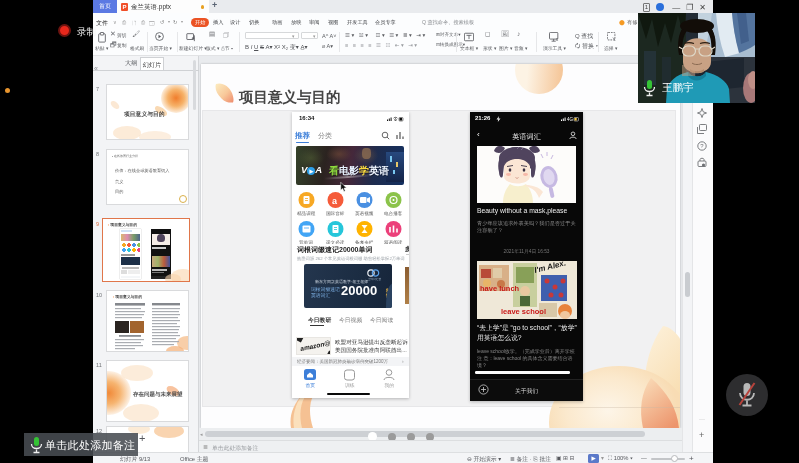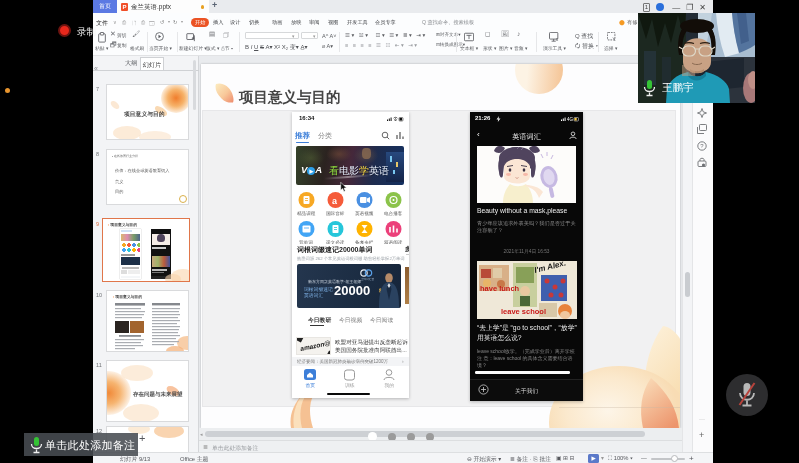--- a/index.html
+++ b/index.html
@@ -353,21 +353,21 @@
    <div class="abs" style="left:4px;top:34px;width:108px;height:39px;border-radius:2px;overflow:hidden;background:linear-gradient(100deg,#35422a 0%,#2b2320 28%,#45283a 50%,#1e2c4e 72%,#143060 100%)">
      <div class="abs" style="left:2px;top:2px;width:26px;height:20px;background:radial-gradient(ellipse at center,#5c6e3a66 0%,transparent 70%)"></div>
      <div class="abs" style="left:30px;top:0px;width:26px;height:16px;background:radial-gradient(ellipse at center,#7a503888 0%,transparent 70%)"></div>
      <div class="abs" style="left:58px;top:1px;width:24px;height:17px;background:radial-gradient(ellipse at center,#6a5a4488 0%,transparent 72%)"></div>
      <div class="abs" style="left:66px;top:2px;width:9px;height:11px;border-radius:40%;background:#8a6a50;opacity:0.8"></div>
      <div class="abs" style="left:90px;top:6px;width:18px;height:30px;background:linear-gradient(180deg,#27497e,#142448)"></div>
      <div class="abs" style="left:94px;top:10px;width:2px;height:6px;background:#7ac8f0"></div>
               <div class="abs" style="left:100px;top:16px;width:2px;height:5px;background:#e8c868"></div>
               <div class="abs" style="left:97px;top:24px;width:2px;height:4px;background:#7ac8f0"></div>
      <div class="abs" style="left:5px;top:18px;font-size:9.5px;font-weight:bold;color:#fff;font-style:italic">V<span style="display:inline-block;width:8px;height:8px;background:#2d9fe8;border-radius:50%;color:#fff;font-size:5px;font-style:normal;text-align:center;line-height:8px;vertical-align:0.5px">▶</span>A</div>
-     <div class="abs" style="left:33px;top:18px;font-size:10px;font-weight:normal;text-shadow:0.5px 0.5px 0 #00000066"><span style="color:#8edb3e">看</span><span style="color:#e8f2ff">电影</span><span style="color:#f8d93e">学</span><span style="color:#f0f6ff">英语</span></div>
+     <div class="abs" style="left:33px;top:18px;font-size:10px;font-weight:bold;text-shadow:0.5px 0.5px 0 #00000066"><span style="color:#8edb3e">看</span><span style="color:#e8f2ff">电影</span><span style="color:#f8d93e">学</span><span style="color:#f0f6ff">英语</span></div>
      <div class="abs" style="left:28px;top:30px;width:48px;height:2px;background:linear-gradient(90deg,transparent,#ffffff66,transparent);transform:rotate(-4deg)"></div>
    </div>
 
    <svg class="abs" style="left:0;top:76px" width="117" height="56" viewBox="0 0 117 56">
     <circle cx="14.5" cy="12" r="8" fill="#f7a824"></circle>
               <rect x="11.5" y="8" width="6" height="8" rx="1" fill="#fff"></rect>
               <path d="M13 10.5 L16 10.5 M13 12.5 L16 12.5" stroke="#f7a824" stroke-width="0.8"></path>
     <circle cx="43.5" cy="12" r="8" fill="#f55b3a"></circle>
               <text x="40" y="15.5" font-size="9" fill="#fff" font-weight="bold">a</text>
     <circle cx="72.5" cy="12" r="8" fill="#4a90e2"></circle>
@@ -391,21 +391,21 @@
     <circle cx="101.5" cy="41" r="8" fill="#ec407a"></circle>
               <path d="M98 44.5 L98 39 M101.5 44.5 L101.5 37.5 M105 44.5 L105 40.5" stroke="#fff" stroke-width="1.6"></path>
     <text x="7" y="56" font-size="4.6" fill="#555">背单词</text>
               <text x="34" y="56" font-size="4.6" fill="#555">课文必读</text>
               <text x="63" y="56" font-size="4.6" fill="#555">备考专栏</text>
               <text x="92" y="56" font-size="4.6" fill="#555">双语阅读</text>
    </svg>
    <div class="abs" style="left:5px;top:133px;font-size:7px;font-weight:bold;color:#222">词根词缀速记20000单词</div>
    <div class="abs" style="left:5px;top:144px;font-size:4.3px;color:#9aa0a6;white-space:nowrap">熟悉词源 262 个常见英语词根词缀 助您轻松掌握2万单词</div>
 
-   <div class="abs" style="left:5px;top:152px;width:104px;height:44px;border-radius:2px;background:linear-gradient(105deg,#24364e,#1b2c42 60%,#16253a);overflow:hidden">
+   <div class="abs" style="left:12px;top:152px;width:88px;height:44px;border-radius:2px;background:linear-gradient(105deg,#24364e,#1b2c42 60%,#16253a);overflow:hidden">
     <svg class="abs" style="left:62px;top:5px" width="16" height="12" viewBox="0 0 16 12">
                 <circle cx="5" cy="4" r="3.2" fill="none" stroke="#e8edf2" stroke-width="1.2"></circle>
                 <circle cx="9.5" cy="4" r="3.2" fill="none" stroke="#5aa0e8" stroke-width="1.2"></circle>
                 <text x="2" y="11" font-size="2.6" fill="#9fb4c8">全球词汇营</text>
               </svg>
     <div class="abs" style="left:11px;top:15px;font-size:4px;color:#cfd8e2;white-space:nowrap">新东方同款英语教学·老王老师</div>
     <div class="abs" style="left:7px;top:23px;font-size:4.8px;color:#7fb3e8;line-height:6px">词根词缀速记<br>英语词汇</div>
     <div class="abs" style="left:37px;top:19px;font-size:13px;font-weight:bold;color:#fff">20000</div>
     <div class="abs" style="left:82px;top:24px;font-size:4.5px;color:#e8b54a;font-weight:bold">秒懂</div>
     <svg class="abs" style="left:78px;top:8px" width="28" height="36" viewBox="0 0 28 36">

